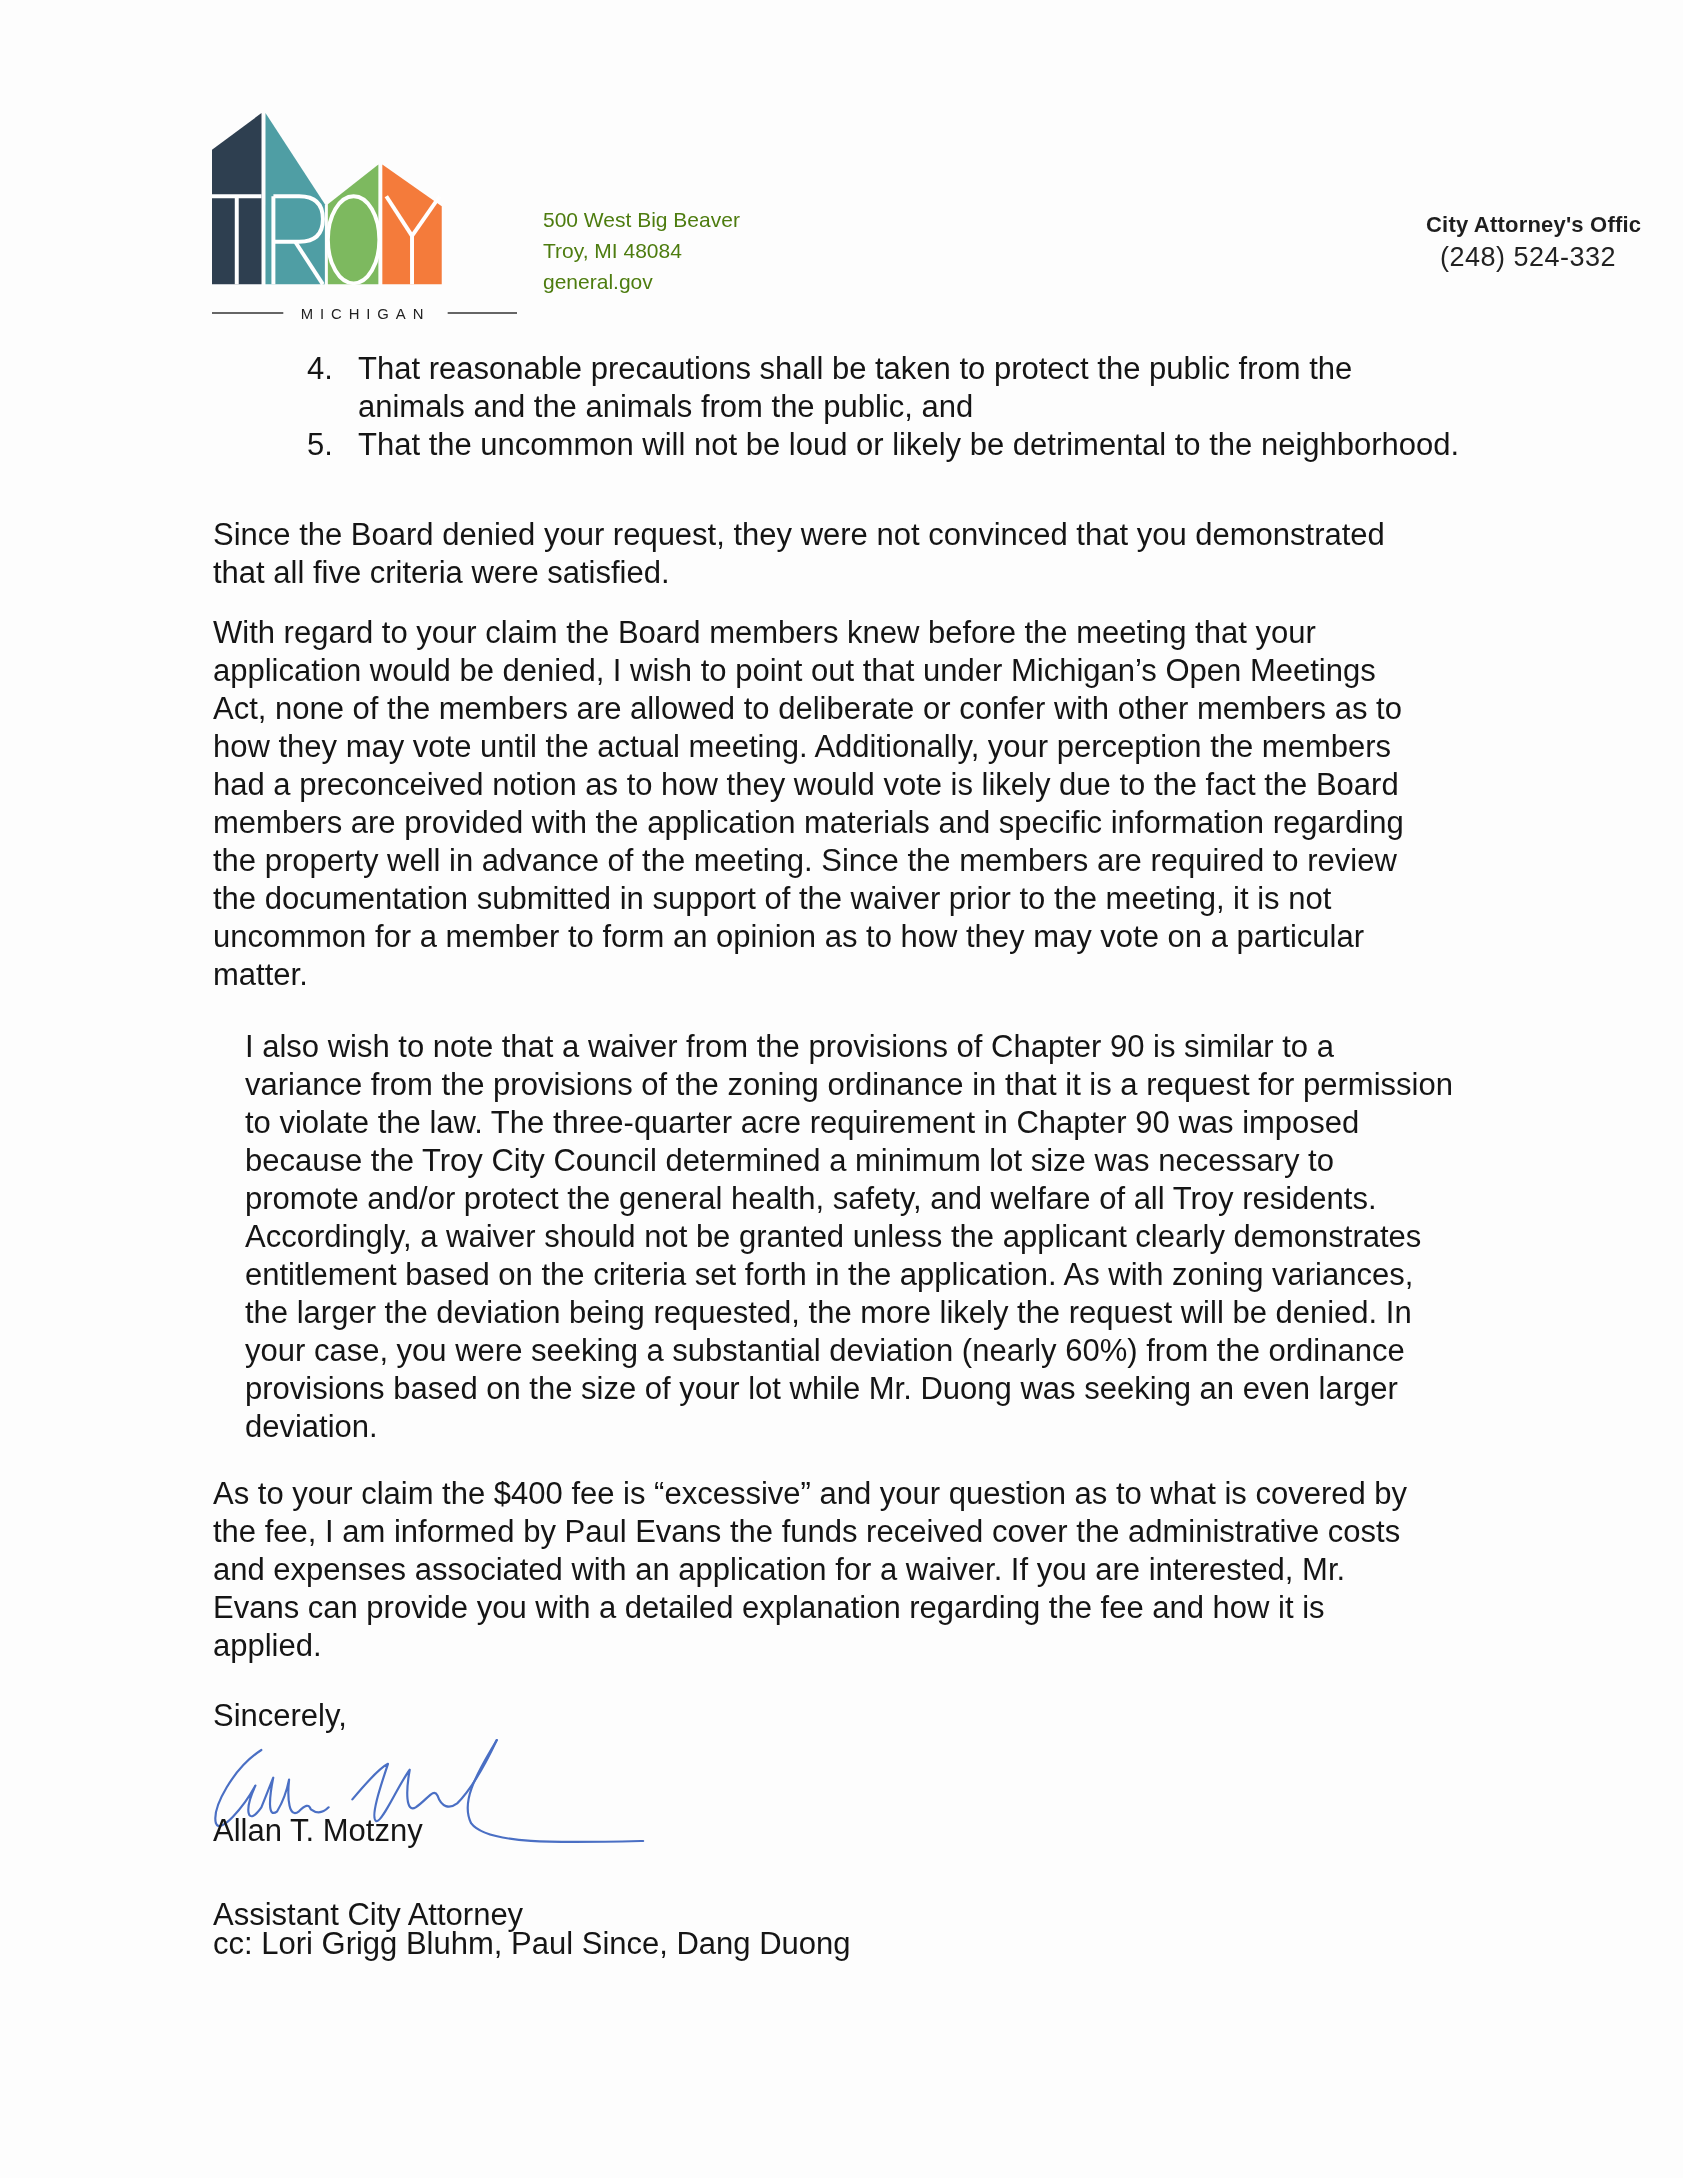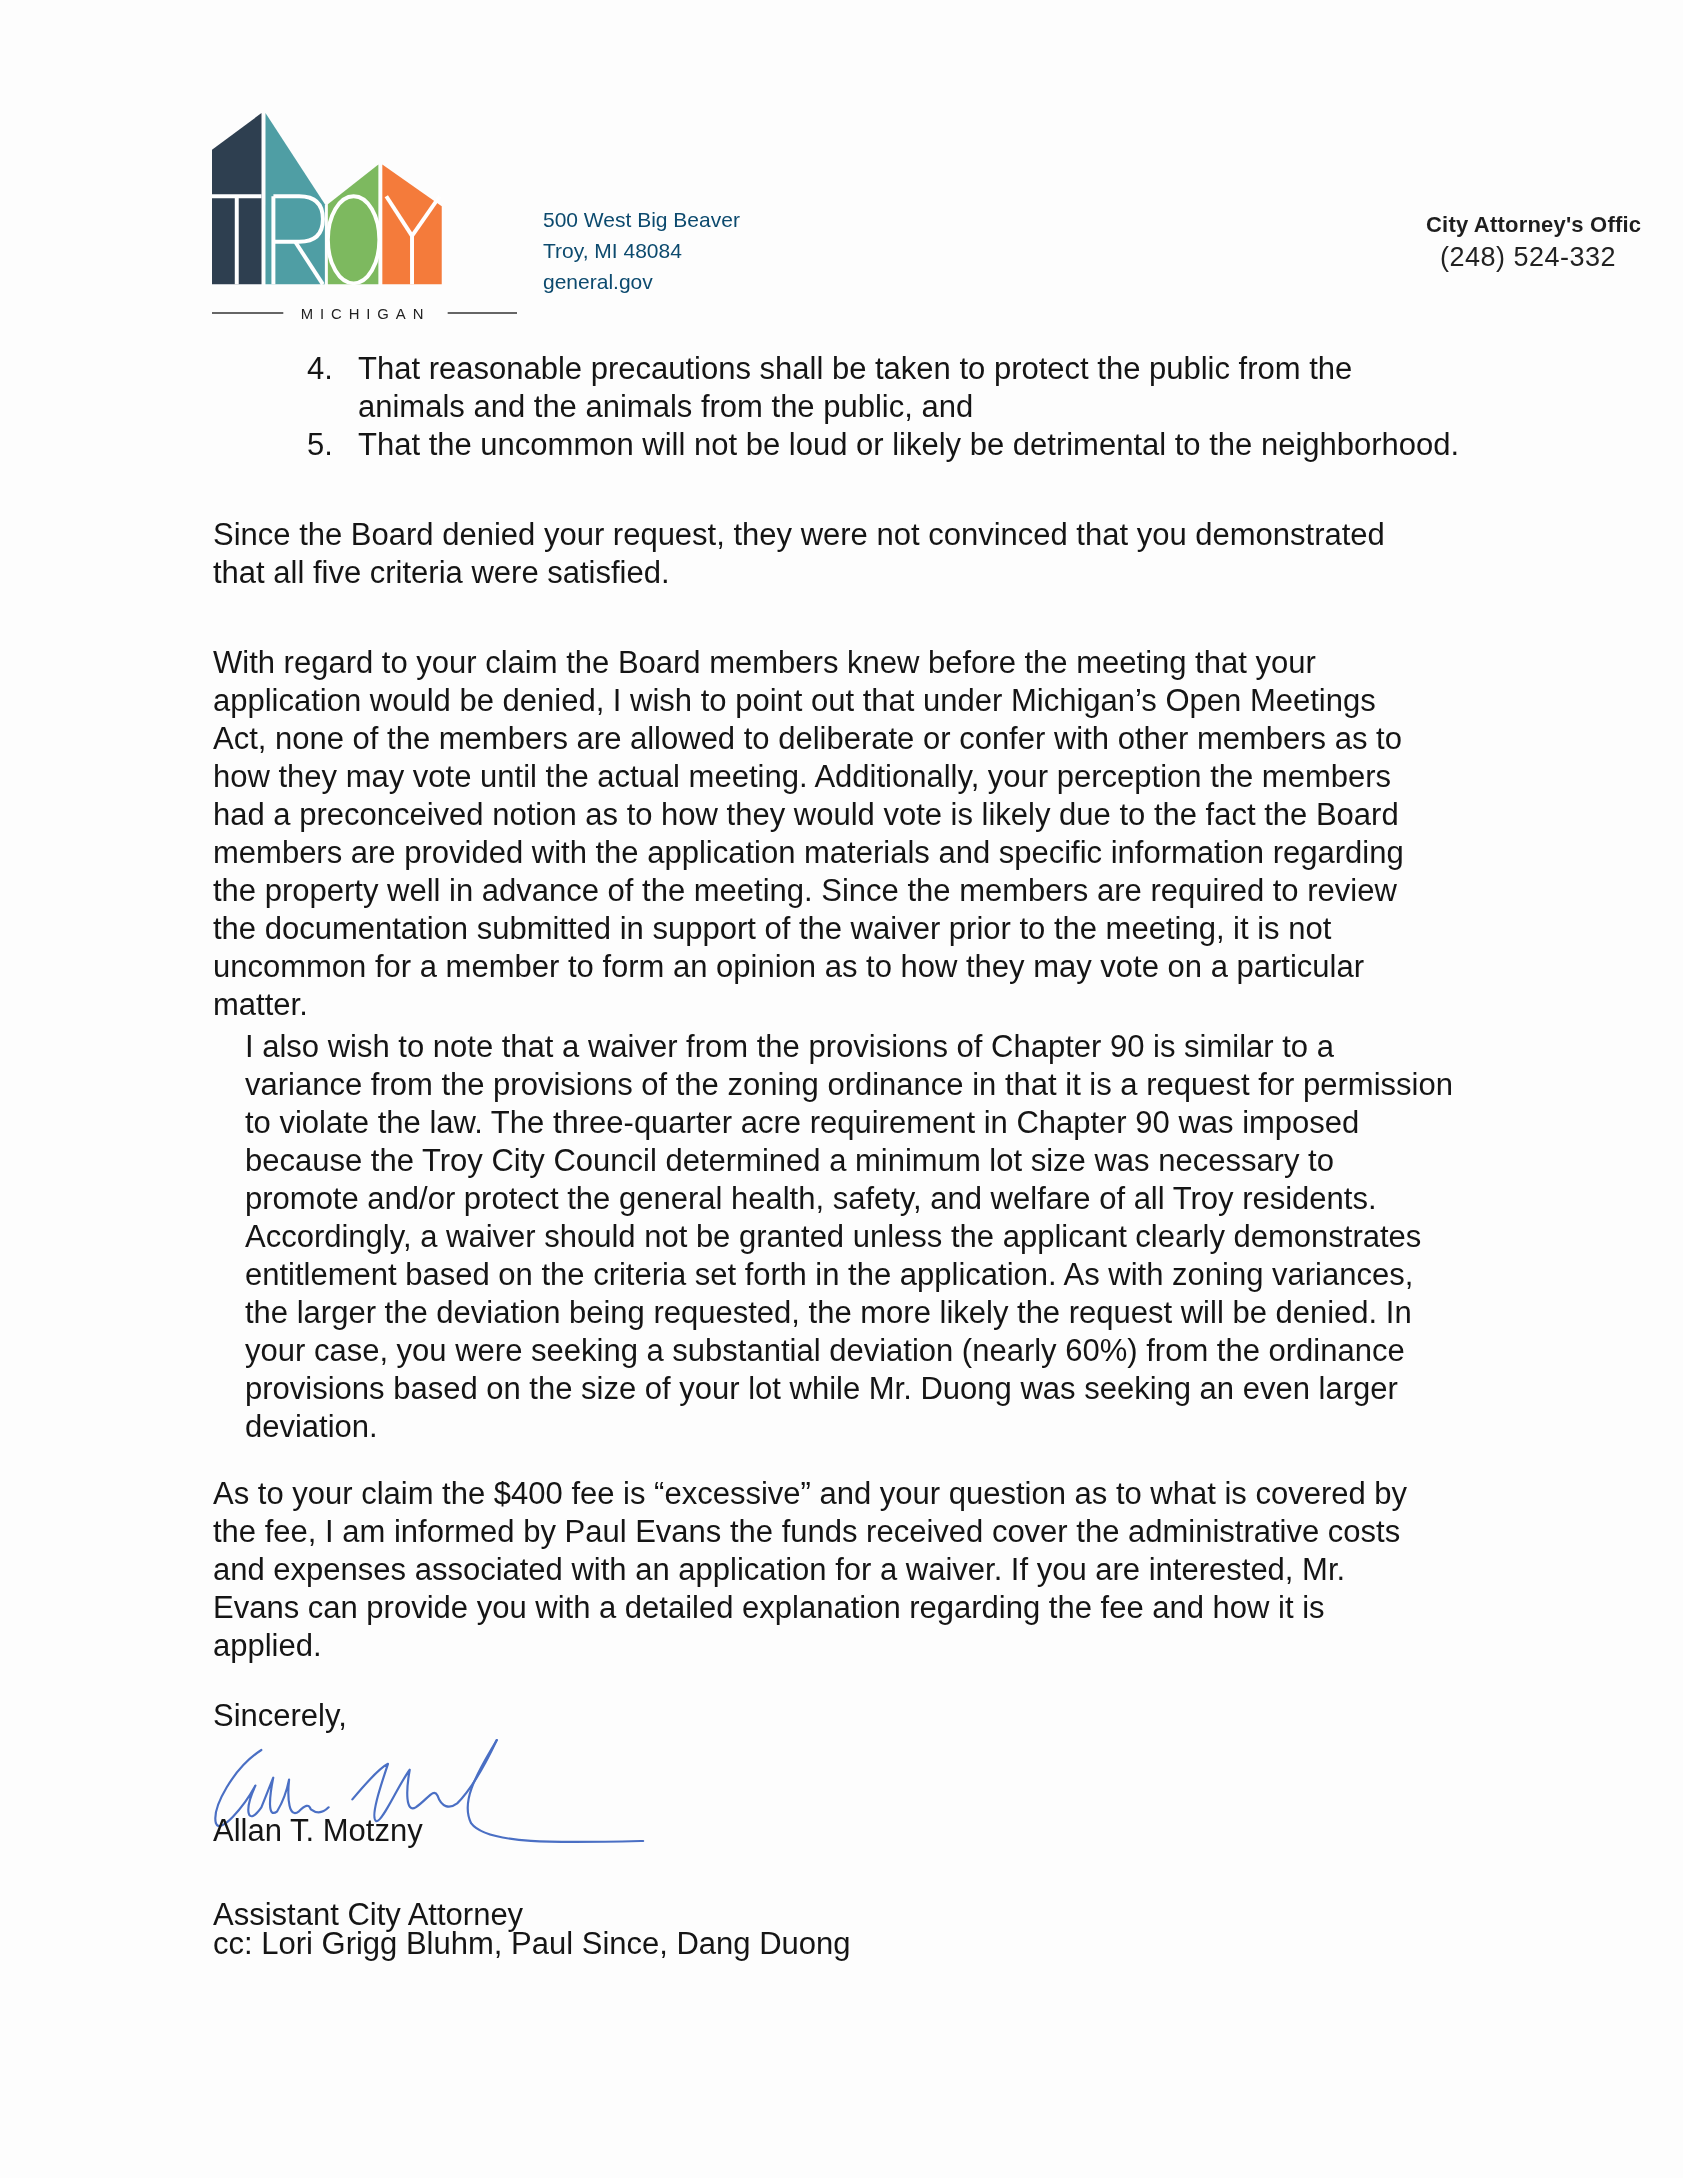--- a/index.html
+++ b/index.html
@@ -2,34 +2,34 @@
 <html><head>
 <meta charset="utf-8">
 <style>
   html, body { margin: 0; padding: 0; background: #ffffff; }
   body { width: 1683px; height: 2178px; position: relative; overflow: hidden;
          font-family: "Liberation Sans", sans-serif; color: #1a1a1a; }
   .page { position: absolute; left: 0; top: 0; width: 1683px; height: 2178px; background: #fdfdfd; }
 
   
   .logo { position: absolute; left: 212px; top: 113px; width: 305px; height: 213px; }
-  .address { position: absolute; left: 543px; top: 204px; font-size: 21px; line-height: 31px; color: #0c4a6e; }
+  .address { position: absolute; left: 543px; top: 204px; font-size: 21px; line-height: 31px; color: #4d7c0f; }
   .address div { white-space: nowrap; }
   .office { position: absolute; left: 1426px; top: 212px; width: 297px; white-space: nowrap; }
   .office-name { font-size: 22px; font-weight: bold; color: #1e1e1e; letter-spacing: 0.2px; }
   .office-phone { font-size: 27px; color: #222; margin-top: 4px; margin-left: 14px; letter-spacing: 0.5px; }
 
   
   .body-text { font-size: 31px; line-height: 38px; color: #151515; }
   .list { position: absolute; left: 307px; top: 350px; }
   .list-item { position: relative; padding-left: 51px; }
   .list-num { position: absolute; left: 0; top: 0; }
   .para { position: absolute; left: 213px; white-space: pre-line; }
   #p1 { top: 516px; }
-  #p2 { top: 614px; margin-top: 30px; }
+  #p2 { top: 614px; }
   #p3 { top: 1028px; margin-left: 32px; }
   #p4 { top: 1475px; }
   .closing { position: absolute; left: 213px; top: 1697px; }
   .sig-name { position: absolute; left: 213px; top: 1812px; }
   .sig-title { position: absolute; left: 213px; top: 1896px; }
   .cc { position: absolute; left: 213px; top: 1925px; }
   .signature { position: absolute; left: 204px; top: 1728px; width: 455px; height: 129px; }
 </style>
 </head>
 <body>

